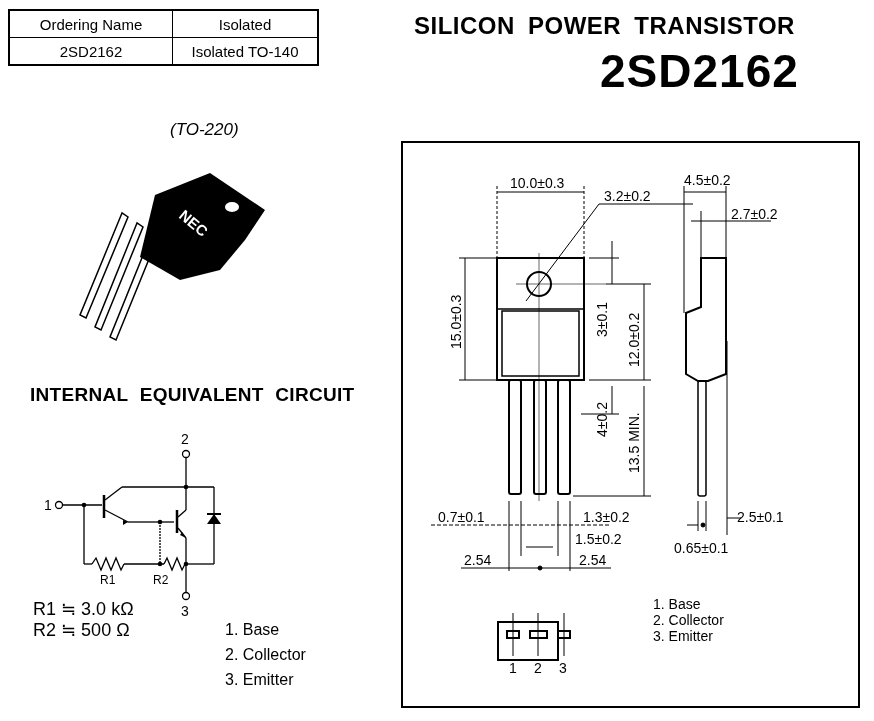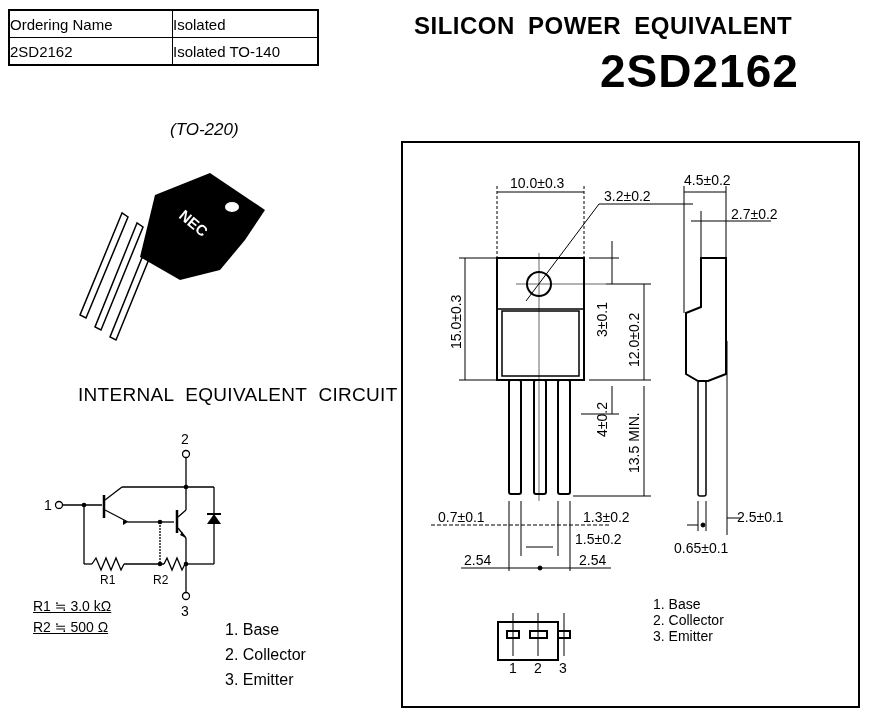--- a/index.html
+++ b/index.html
@@ -1,28 +1,28 @@
 <!DOCTYPE html>
 <html><head>
 <meta charset="utf-8">
 <style>
   html, body { margin:0; padding:0; background:#fff; }
   body { width:874px; height:721px; position:relative; overflow:hidden;
          font-family:"Liberation Sans", sans-serif; color:#000; }
   .abs { position:absolute; }
   table.order { position:absolute; left:8px; top:9px; border-collapse:collapse;
                 border:2px solid #000; font-size:15px; }
-  table.order td { border:1px solid #000; padding:0; height:26px; }
+  table.order td { border:1px solid #000; padding:0; height:26px; text-align:center; }
   table.order td.c1 { width:162px; }
   table.order td.c2 { width:144px; }
   .title1 { left:414px; top:12px; font-size:24px; font-weight:bold; letter-spacing:0.5px; word-spacing:6px; }
   .title2 { left:600px; top:44px; font-size:46px; font-weight:bold; letter-spacing:1px; }
   .pkg-label { left:170px; top:120px; font-size:17px;font-style:italic; }
-  .circ-title { left:30px; top:384px; font-size:19px; font-weight:normal; word-spacing:6px; letter-spacing:0.3px;margin-left:48px; }
-  .rval { font-size:14px; left:33px;text-decoration:underline; }
+  .circ-title { left:30px; top:384px; font-size:19px; font-weight:bold; word-spacing:6px; letter-spacing:0.3px; }
+  .rval { font-size:18px; left:33px; }
   .pinlist { font-size:16px; left:225px; line-height:25px; }
   .pinlist2 { font-size:14px; left:653px; top:596px; line-height:16px; }
   .frame { left:401px; top:141px; width:455px; height:563px; border:2px solid #000; }
   svg text { font-family:"Liberation Sans", sans-serif; }
 </style>
 </head>
 <body>
 
 <table class="order">
   <tbody>
@@ -30,21 +30,21 @@
     <td class="c1">Ordering Name</td>
     <td class="c2">Isolated</td>
   </tr>
   <tr>
     <td class="c1">2SD2162</td>
     <td class="c2">Isolated TO-140</td>
   </tr>
 </tbody>
   </table>
 
-<div class="abs title1">SILICON POWER EQUIVALENT</div>
+<div class="abs title1">SILICON POWER TRANSISTOR</div>
 <div class="abs title2">2SD2162</div>
 
 <div class="abs pkg-label">(TO-220)</div>
 
 <svg class="abs" style="left:60px;top:165px" width="220" height="190">
   <g stroke="#000" stroke-width="1.5" fill="#fff">
     <path d="M62,48 L20,150 L26,153 L68,52 Z"></path>
     <path d="M77,58 L35,162 L41,165 L83,62 Z"></path>
     <path d="M92,68 L50,172 L56,175 L98,72 Z"></path>
   </g>

